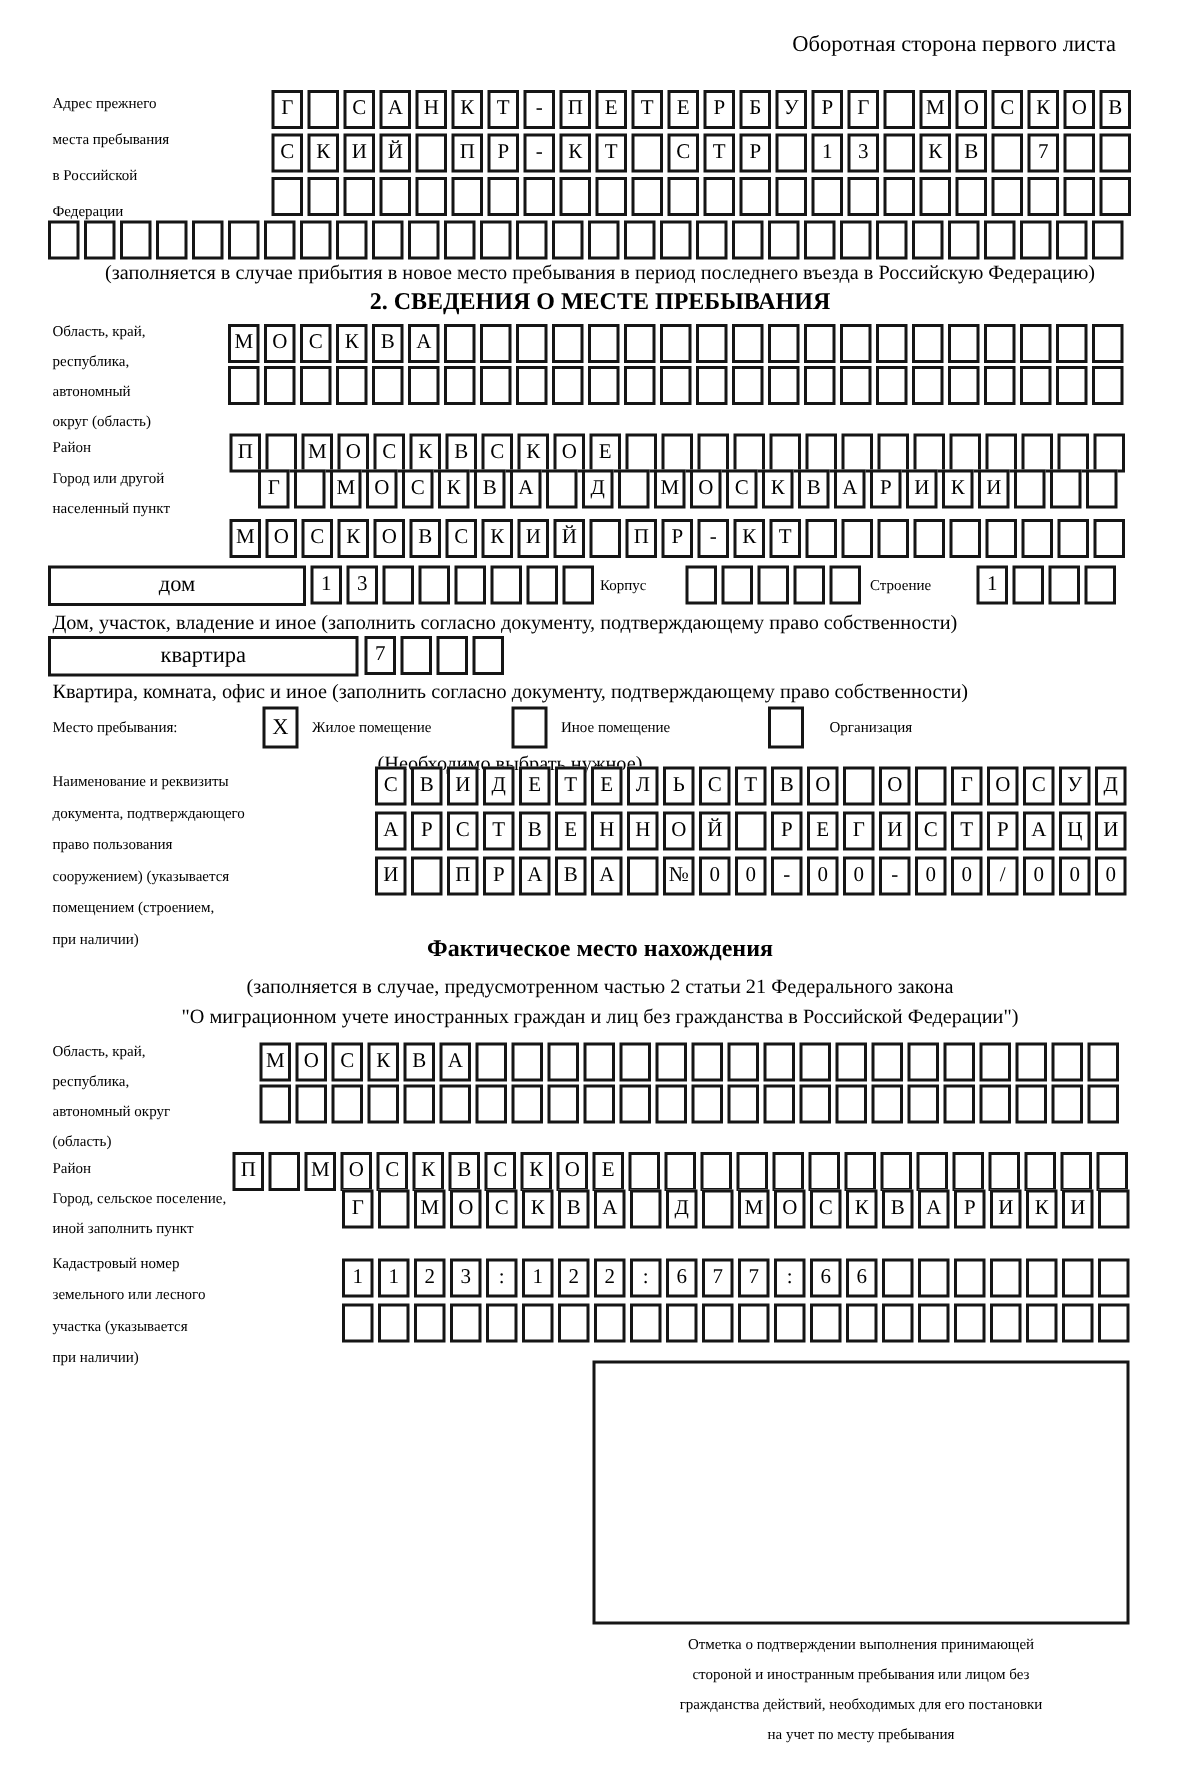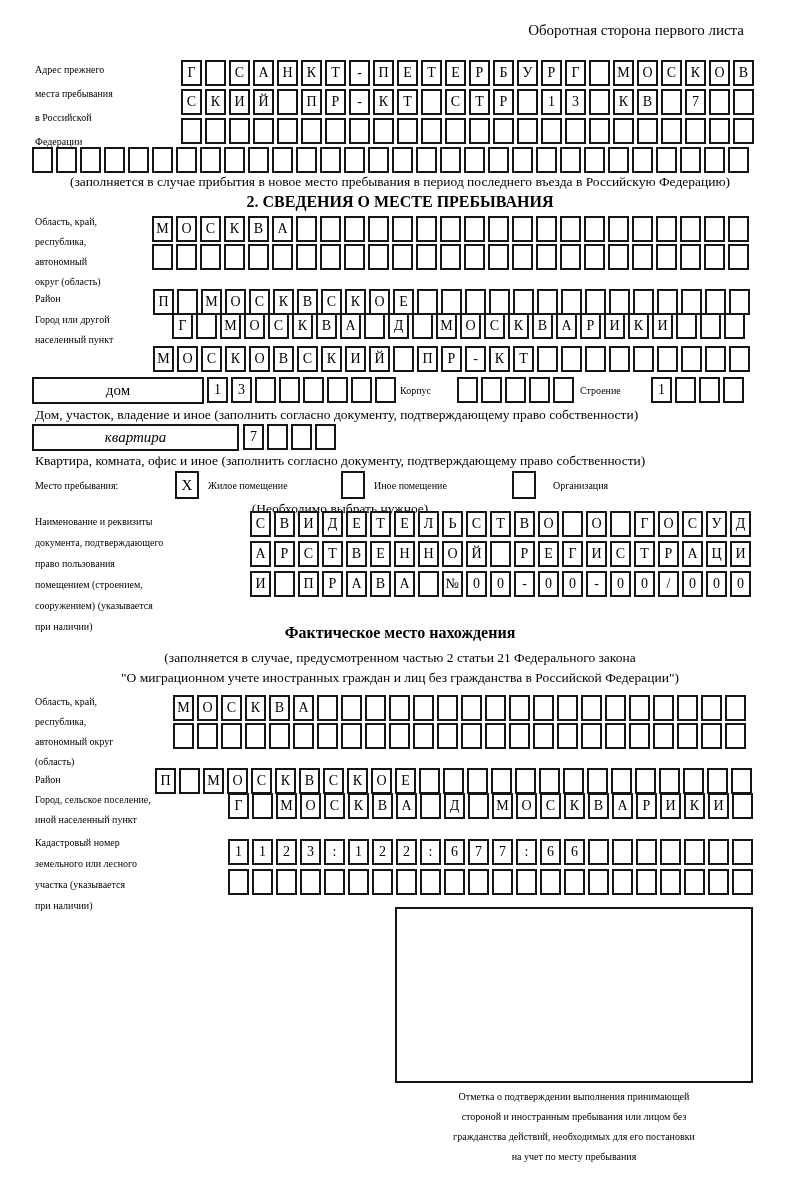--- a/index.html
+++ b/index.html
@@ -338,21 +338,21 @@
     </div>
   <div class="lbl" style="left:580px; top:381px;">Строение</div>
   <div class="cellrow" style="left:651px; top:377px;">
       <div class="cell">1</div>
       <div class="cell"></div>
       <div class="cell"></div>
       <div class="cell"></div>
     </div>
   <div class="note" style="left:35px; top:407px;">Дом, участок, владение и иное (заполнить согласно документу, подтверждающему право собственности)</div>
 
-  <div class="widebox" style="left:32px; top:424px; width:207px;font-style:italic;">
+  <div class="widebox" style="left:32px; top:424px; width:207px;">
     <span>квартира</span>
   </div>
   <div class="cellrow" style="left:243px; top:424px;">
       <div class="cell">7</div>
       <div class="cell"></div>
       <div class="cell"></div>
       <div class="cell"></div>
     </div>
   <div class="note" style="left:35px; top:453px;">Квартира, комната, офис и иное (заполнить согласно документу, подтверждающему право собственности)</div>
 
@@ -368,22 +368,22 @@
   <div class="chk" style="left:512px; top:471px;">
     <span></span>
   </div>
   <div class="lbl" style="left:553px; top:476px;">Организация</div>
   <div class="note center" style="left:180px; top:501px; width:320px;">(Необходимо выбрать нужное)</div>
 
   <div class="lbl lh21" style="left:35px; top:511px;">
     <div>Наименование и реквизиты</div>
     <div>документа, подтверждающего</div>
     <div>право пользования</div>
+    <div>сооружением) (указывается</div>
     <div>помещением (строением,</div>
-    <div>сооружением) (указывается</div>
     <div>при наличии)</div>
   </div>
   <div class="cellrow" style="left:250px; top:511px;">
       <div class="cell">С</div>
       <div class="cell">В</div>
       <div class="cell">И</div>
       <div class="cell">Д</div>
       <div class="cell">Е</div>
       <div class="cell">Т</div>
       <div class="cell">Е</div>
@@ -536,21 +536,21 @@
       <div class="cell"></div>
       <div class="cell"></div>
       <div class="cell"></div>
       <div class="cell"></div>
       <div class="cell"></div>
       <div class="cell"></div>
     </div>
 
   <div class="lbl" style="left:35px; top:790px;">
     <div>Город, сельское поселение,</div>
-    <div>иной населенный пункт</div>
+    <div>иной заполнить пункт</div>
   </div>
   <div class="cellrow" style="left:228px; top:793px;">
       <div class="cell">Г</div>
       <div class="cell"></div>
       <div class="cell">М</div>
       <div class="cell">О</div>
       <div class="cell">С</div>
       <div class="cell">К</div>
       <div class="cell">В</div>
       <div class="cell">А</div>

